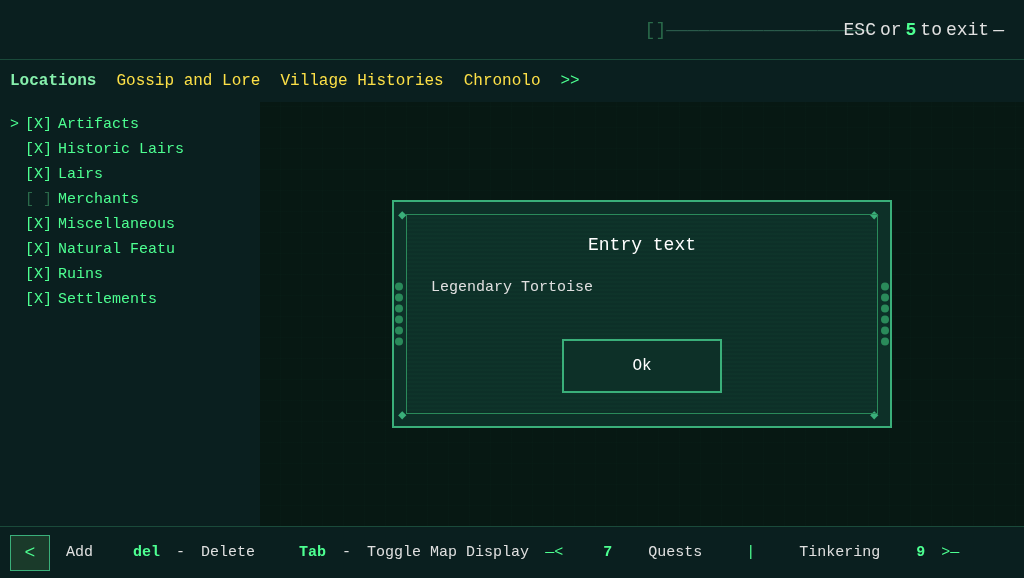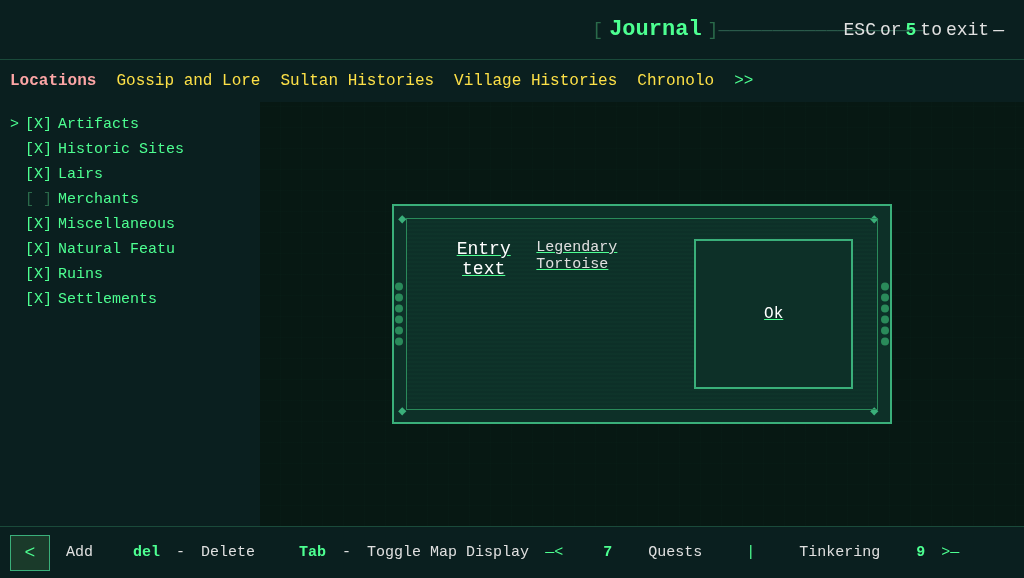--- a/index.html
+++ b/index.html
@@ -72,21 +72,21 @@
       background: #0a1f1f;
     }
 
     .tab-item {
       font-size: 16px;
       cursor: pointer;
       white-space: nowrap;
     }
 
     .tab-active {
-      color: #fca5a5;
+      color: #86efac;
       font-weight: bold;
     }
 
     .tab-inactive {
       color: #fde047;
     }
 
     .tab-arrow {
       color: #4dff91;
       font-size: 16px;
@@ -170,31 +170,30 @@
     .modal-corner.tr { top: 4px; right: 4px; }
     .modal-corner.bl { bottom: 4px; left: 4px; }
     .modal-corner.br { bottom: 4px; right: 4px; }
 
     
     #modal-inner {
       border: 1px solid #2a8a5a;
       margin: 12px;
       flex: 1;
       display: flex;
-      flex-direction: row;
+      flex-direction: column;
       padding: 20px 24px;
       position: relative;
       background: repeating-linear-gradient(
         0deg,
         transparent,
         transparent 2px,
         rgba(50, 160, 100, 0.03) 2px,
         rgba(50, 160, 100, 0.03) 4px
       );
-      text-decoration: underline;
     }
 
     
     .modal-side-left {
       position: absolute;
       left: -12px;
       top: 50%;
       transform: translateY(-50%);
       display: flex;
       flex-direction: column;
@@ -322,55 +321,53 @@
       );
     }
   </style>
 </head>
 <body>
 
 <div id="header">
   <div style="flex:1"></div>
   <div id="header-title-section">
     <span class="header-line">[ </span>
-    <span id="journal-title">Journal</span>
     <span class="header-line"> ]</span>
     <span class="header-line" style="color:#2a5a4a;font-size:18px;">———————————————————</span>
   </div>
   <div id="header-exit">
     <span class="key-hint">ESC</span>
     <span class="key-hint">or</span>
     <span class="key-accent">5</span>
     <span class="key-hint">to</span>
     <span class="key-hint">exit</span>
     <span class="key-hint"> —</span>
   </div>
 </div>
 
 <div id="nav-tabs">
   <span class="tab-item tab-active">Locations</span>
   <span class="tab-item tab-inactive">Gossip and Lore</span>
-  <span class="tab-item tab-inactive">Sultan Histories</span>
   <span class="tab-item tab-inactive">Village Histories</span>
   <span class="tab-item tab-inactive">Chronolo</span>
   <span class="tab-arrow">&gt;&gt;</span>
 </div>
 
 <div id="main-content">
 
   <div id="sidebar">
     <div class="sidebar-item">
       <span class="sidebar-arrow">&gt;</span>
       <span class="sidebar-checkbox">[X]</span>
       <span>Artifacts</span>
     </div>
     <div class="sidebar-item">
       <span class="sidebar-arrow" style="visibility:hidden">&gt;</span>
       <span class="sidebar-checkbox">[X]</span>
-      <span>Historic Sites</span>
+      <span>Historic Lairs</span>
     </div>
     <div class="sidebar-item">
       <span class="sidebar-arrow" style="visibility:hidden">&gt;</span>
       <span class="sidebar-checkbox">[X]</span>
       <span>Lairs</span>
     </div>
     <div class="sidebar-item">
       <span class="sidebar-arrow" style="visibility:hidden">&gt;</span>
       <span class="sidebar-checkbox" style="color:#2a6a4a">[ ]</span>
       <span>Merchants</span>

